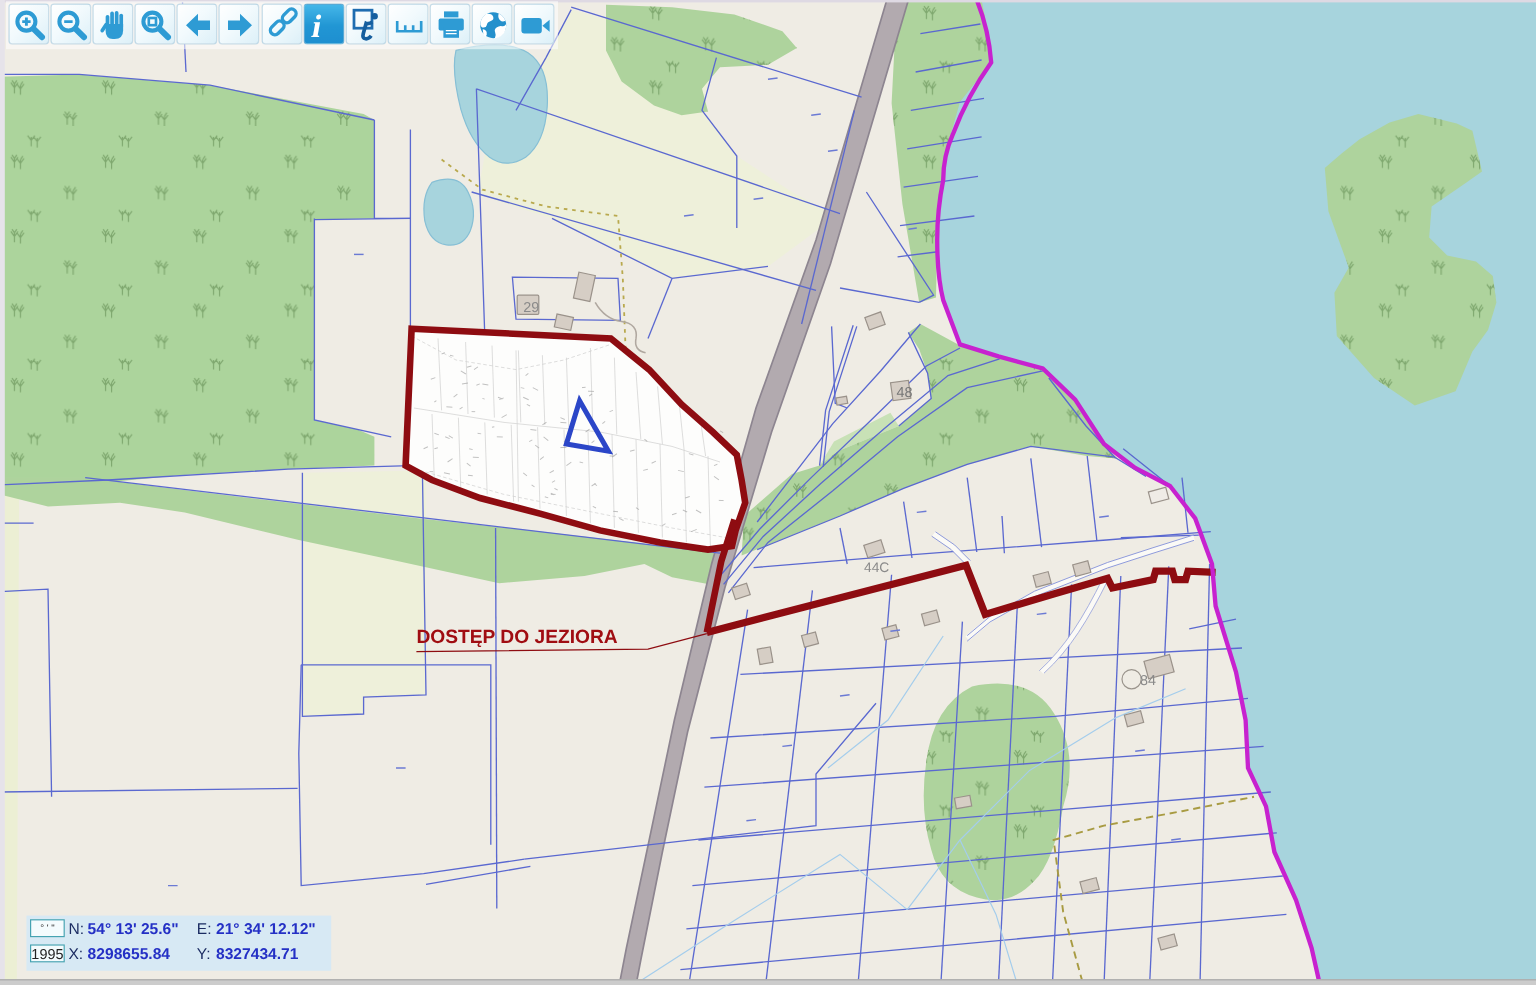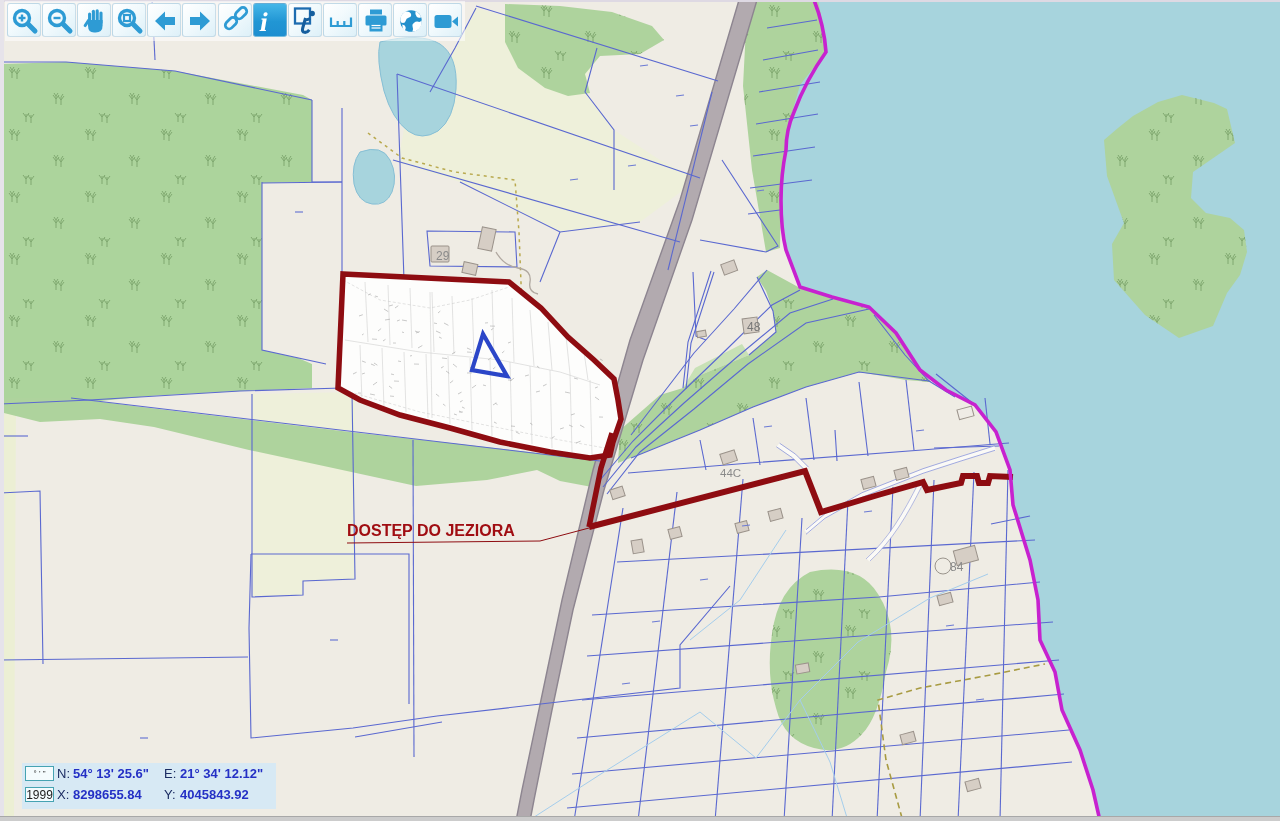--- a/index.html
+++ b/index.html
@@ -508,19 +508,19 @@
 </svg>
       </div>
 </div>
 
 <div id="coord">
   <span class="bx" style="top:3px;font-size:8px;line-height:13px;">° ' "</span>
   <span class="lab" style="left:35px;top:3px;">N:</span>
   <span class="val" style="left:51px;top:3px;">54° 13' 25.6"</span>
   <span class="lab" style="left:142px;top:3px;">E:</span>
   <span class="val" style="left:158px;top:3px;">21° 34' 12.12"</span>
-  <span class="bx" style="top:24px;font-size:12px;line-height:14px;">1999</span>
+  <span class="bx" style="top:24px;font-size:12px;line-height:14px;">1995</span>
   <span class="lab" style="left:35px;top:24px;">X:</span>
   <span class="val" style="left:51px;top:24px;">8298655.84</span>
   <span class="lab" style="left:142px;top:24px;">Y:</span>
-  <span class="val" style="left:158px;top:24px;">4045843.92</span>
+  <span class="val" style="left:158px;top:24px;">8327434.71</span>
 </div>
 </div>
 
 </body></html>

